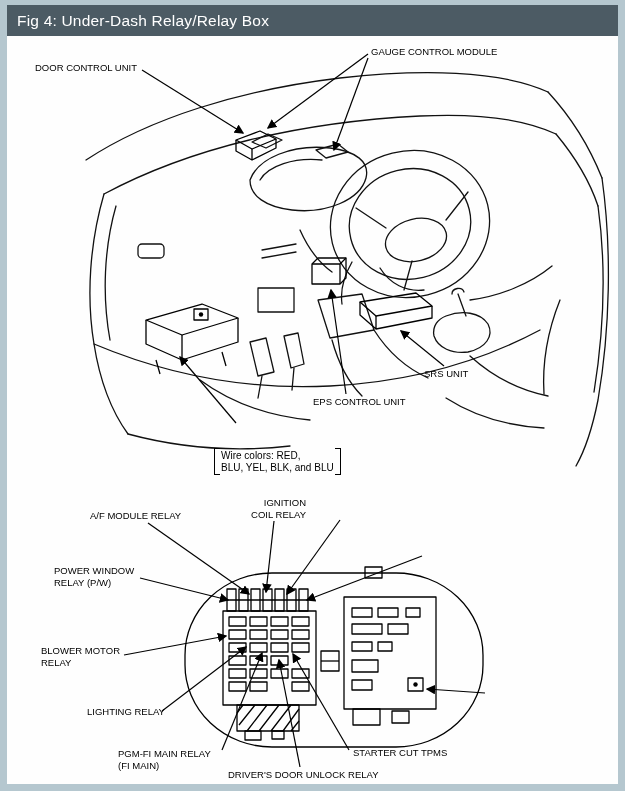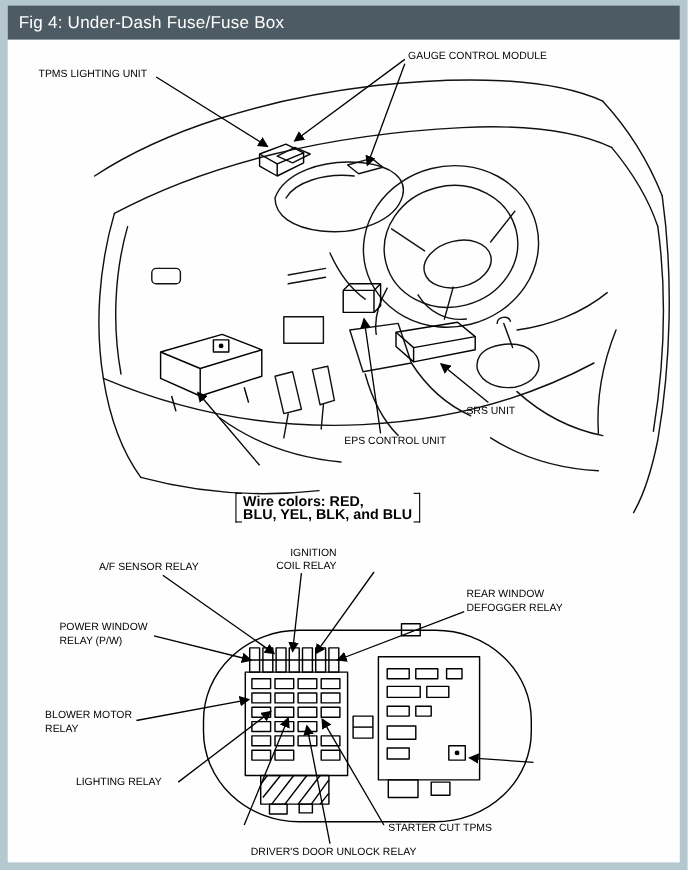--- a/index.html
+++ b/index.html
@@ -12,38 +12,38 @@
     background:#4c5b64; color:#ffffff; display:flex; align-items:center;
     padding:0 10px; font-size:15.5px; letter-spacing:.2px;
   }
   svg.art { position:absolute; left:0; top:0; }
   .callout {
     position:absolute; font-weight:normal; font-size:9.5px; line-height:11.5px;
     color:#000; white-space:pre-line; letter-spacing:0;
   }
   .center { text-align:right; }
   .wire-note {
-    position:absolute; font-weight:bold; font-size:13px; line-height:11.5px;
+    position:absolute; font-weight:normal; font-size:10px; line-height:11.5px;
     color:#000; white-space:pre-line; padding:2px 7px;
   }
   .wire-note::before, .wire-note::after {
     content:""; position:absolute; top:0; bottom:0; width:5px;
     border-top:1.6px solid #000; border-bottom:1.6px solid #000;
   }
   .wire-note::before { left:0; border-left:1.6px solid #000; }
   .wire-note::after  { right:0; border-right:1.6px solid #000; }
 </style>
 </head>
 <body>
 
 <div class="page">
   <div class="paper"></div>
 
   <div class="titlebar">
-    <span>Fig 4: Under-Dash Fuse/Fuse Box</span>
+    <span>Fig 4: Under-Dash Relay/Relay Box</span>
   </div>
 
   <svg class="art" width="625" height="791" viewBox="0 0 625 791">
     <defs>
       <marker id="arrow" viewBox="0 0 10 10" refX="8.5" refY="5" markerWidth="8" markerHeight="8" orient="auto-start-reverse">
         <path d="M0,0 L10,5 L0,10 Z" fill="#000"></path>
       </marker>
     </defs>
 
     <g stroke="#111" fill="none" stroke-width="1.3" stroke-linecap="round" stroke-linejoin="round">
@@ -208,31 +208,31 @@
       <path d="M140,578 L228,600" marker-end="url(#arrow)"></path>
       <path d="M124,655 L226,636" marker-end="url(#arrow)"></path>
       <path d="M162,711 L246,647" marker-end="url(#arrow)"></path>
       <path d="M222,750 L262,653" marker-end="url(#arrow)"></path>
       <path d="M349,750 L293,654" marker-end="url(#arrow)"></path>
       <path d="M300,767 L279,660" marker-end="url(#arrow)"></path>
       <path d="M485,693 L427,689" marker-end="url(#arrow)"></path>
     </g>
   </svg>
 
-  <div class="callout" style="left:35px;top:62px">TPMS LIGHTING UNIT</div>
+  <div class="callout" style="left:35px;top:62px">DOOR CONTROL UNIT</div>
   <div class="callout" style="left:371px;top:46px">GAUGE CONTROL MODULE</div>
   <div class="callout" style="left:424px;top:368px">SRS UNIT</div>
   <div class="callout" style="left:313px;top:396px">EPS CONTROL UNIT</div>
   <div class="wire-note" style="left:214px;top:448px">Wire colors: RED,
 BLU, YEL, BLK, and BLU</div>
-  <div class="callout" style="left:90px;top:510px">A/F SENSOR RELAY</div>
+  <div class="callout" style="left:90px;top:510px">A/F MODULE RELAY</div>
   <div class="callout center" style="left:248px;top:497px;width:58px">IGNITION
 COIL RELAY</div>
-  <div class="callout" style="left:424px;top:535px">REAR WINDOW
-DEFOGGER RELAY</div>
   <div class="callout" style="left:54px;top:565px">POWER WINDOW
 RELAY (P/W)</div>
   <div class="callout" style="left:41px;top:645px">BLOWER MOTOR
 RELAY</div>
-  <div class="callout" style="left:69px;top:706px">LIGHTING RELAY</div>
+  <div class="callout" style="left:87px;top:706px">LIGHTING RELAY</div>
+  <div class="callout" style="left:118px;top:748px">PGM-FI MAIN RELAY
+(FI MAIN)</div>
   <div class="callout" style="left:353px;top:747px">STARTER CUT TPMS</div>
   <div class="callout" style="left:228px;top:769px">DRIVER'S DOOR UNLOCK RELAY</div>
 </div>
 
 </body></html>

